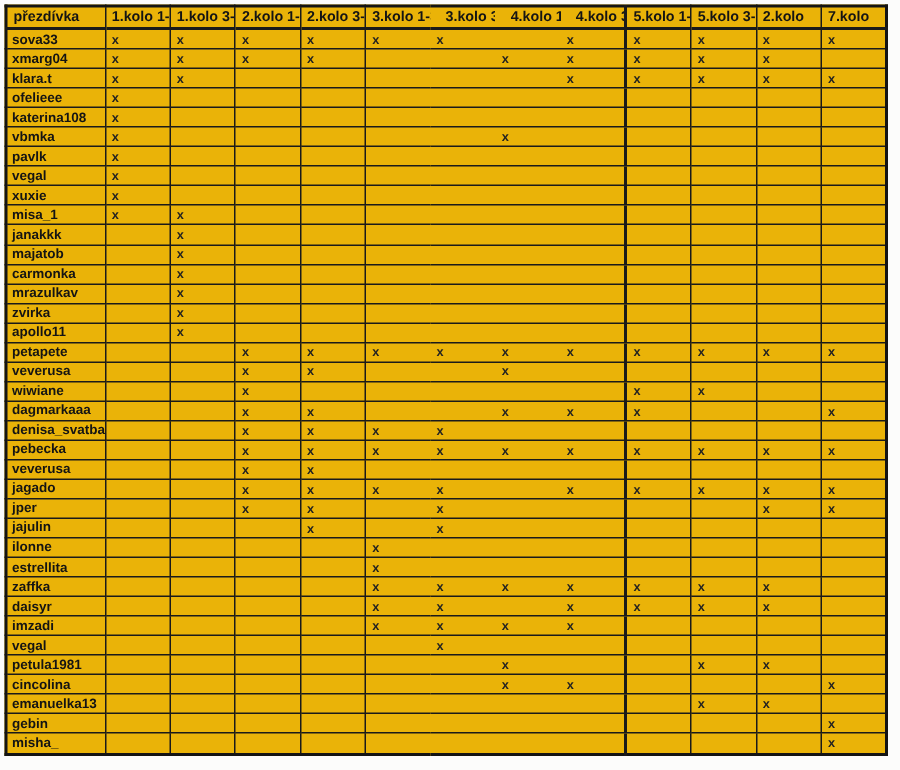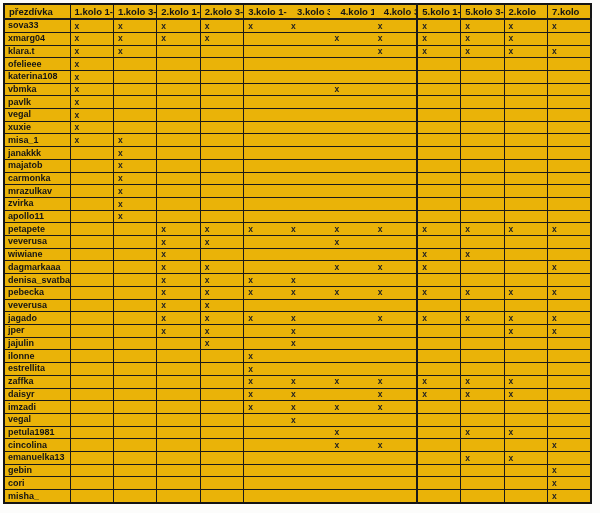--- a/index.html
+++ b/index.html
@@ -603,35 +603,20 @@
           <td class="c5 markcol"></td>
           <td class="c6 markcol"></td>
           <td class="c7 markcol"></td>
           <td class="c8 markcol"></td>
           <td class="c9 markcol"></td>
           <td class="c10 markcol"></td>
           <td class="c11 markcol"></td>
           <td class="c12 markcol">x</td>
         </tr>
         <tr>
-          <td class="c0 namecol">cori</td>
-          <td class="c1 markcol"></td>
-          <td class="c2 markcol"></td>
-          <td class="c3 markcol"></td>
-          <td class="c4 markcol"></td>
-          <td class="c5 markcol"></td>
-          <td class="c6 markcol"></td>
-          <td class="c7 markcol"></td>
-          <td class="c8 markcol"></td>
-          <td class="c9 markcol"></td>
-          <td class="c10 markcol"></td>
-          <td class="c11 markcol"></td>
-          <td class="c12 markcol">x</td>
-        </tr>
-        <tr>
           <td class="c0 namecol">misha_</td>
           <td class="c1 markcol"></td>
           <td class="c2 markcol"></td>
           <td class="c3 markcol"></td>
           <td class="c4 markcol"></td>
           <td class="c5 markcol"></td>
           <td class="c6 markcol"></td>
           <td class="c7 markcol"></td>
           <td class="c8 markcol"></td>
           <td class="c9 markcol"></td>

